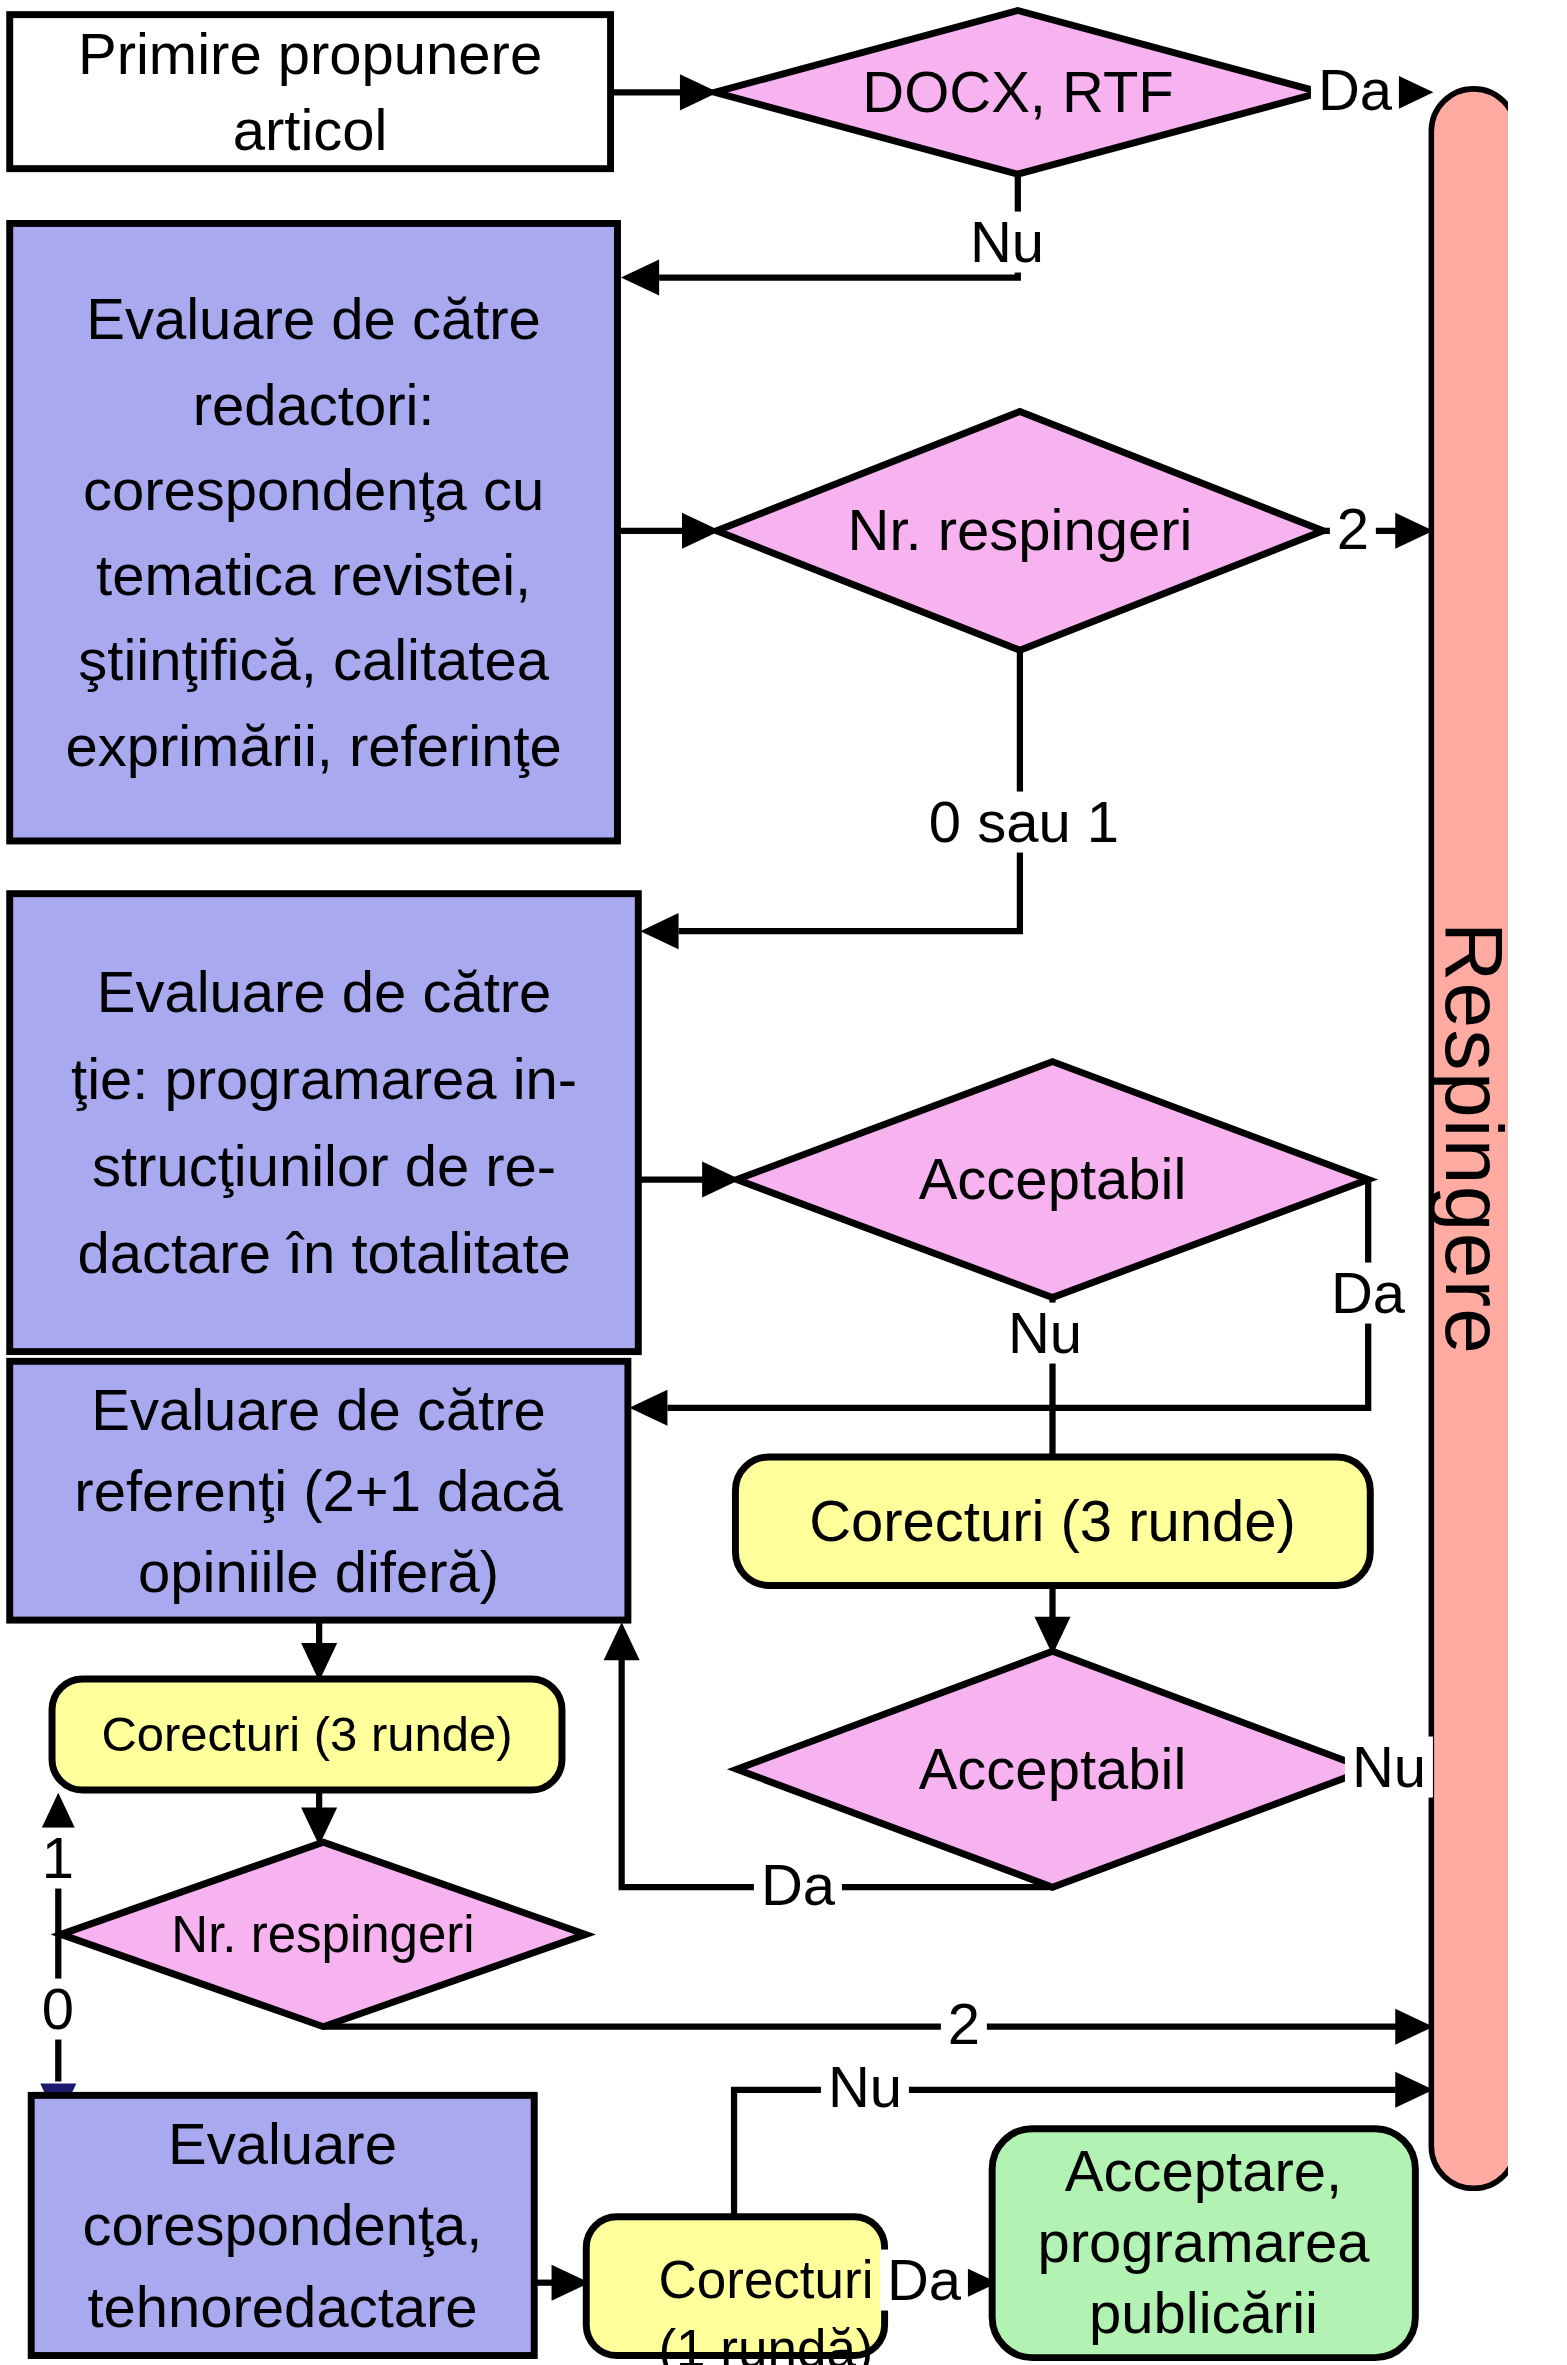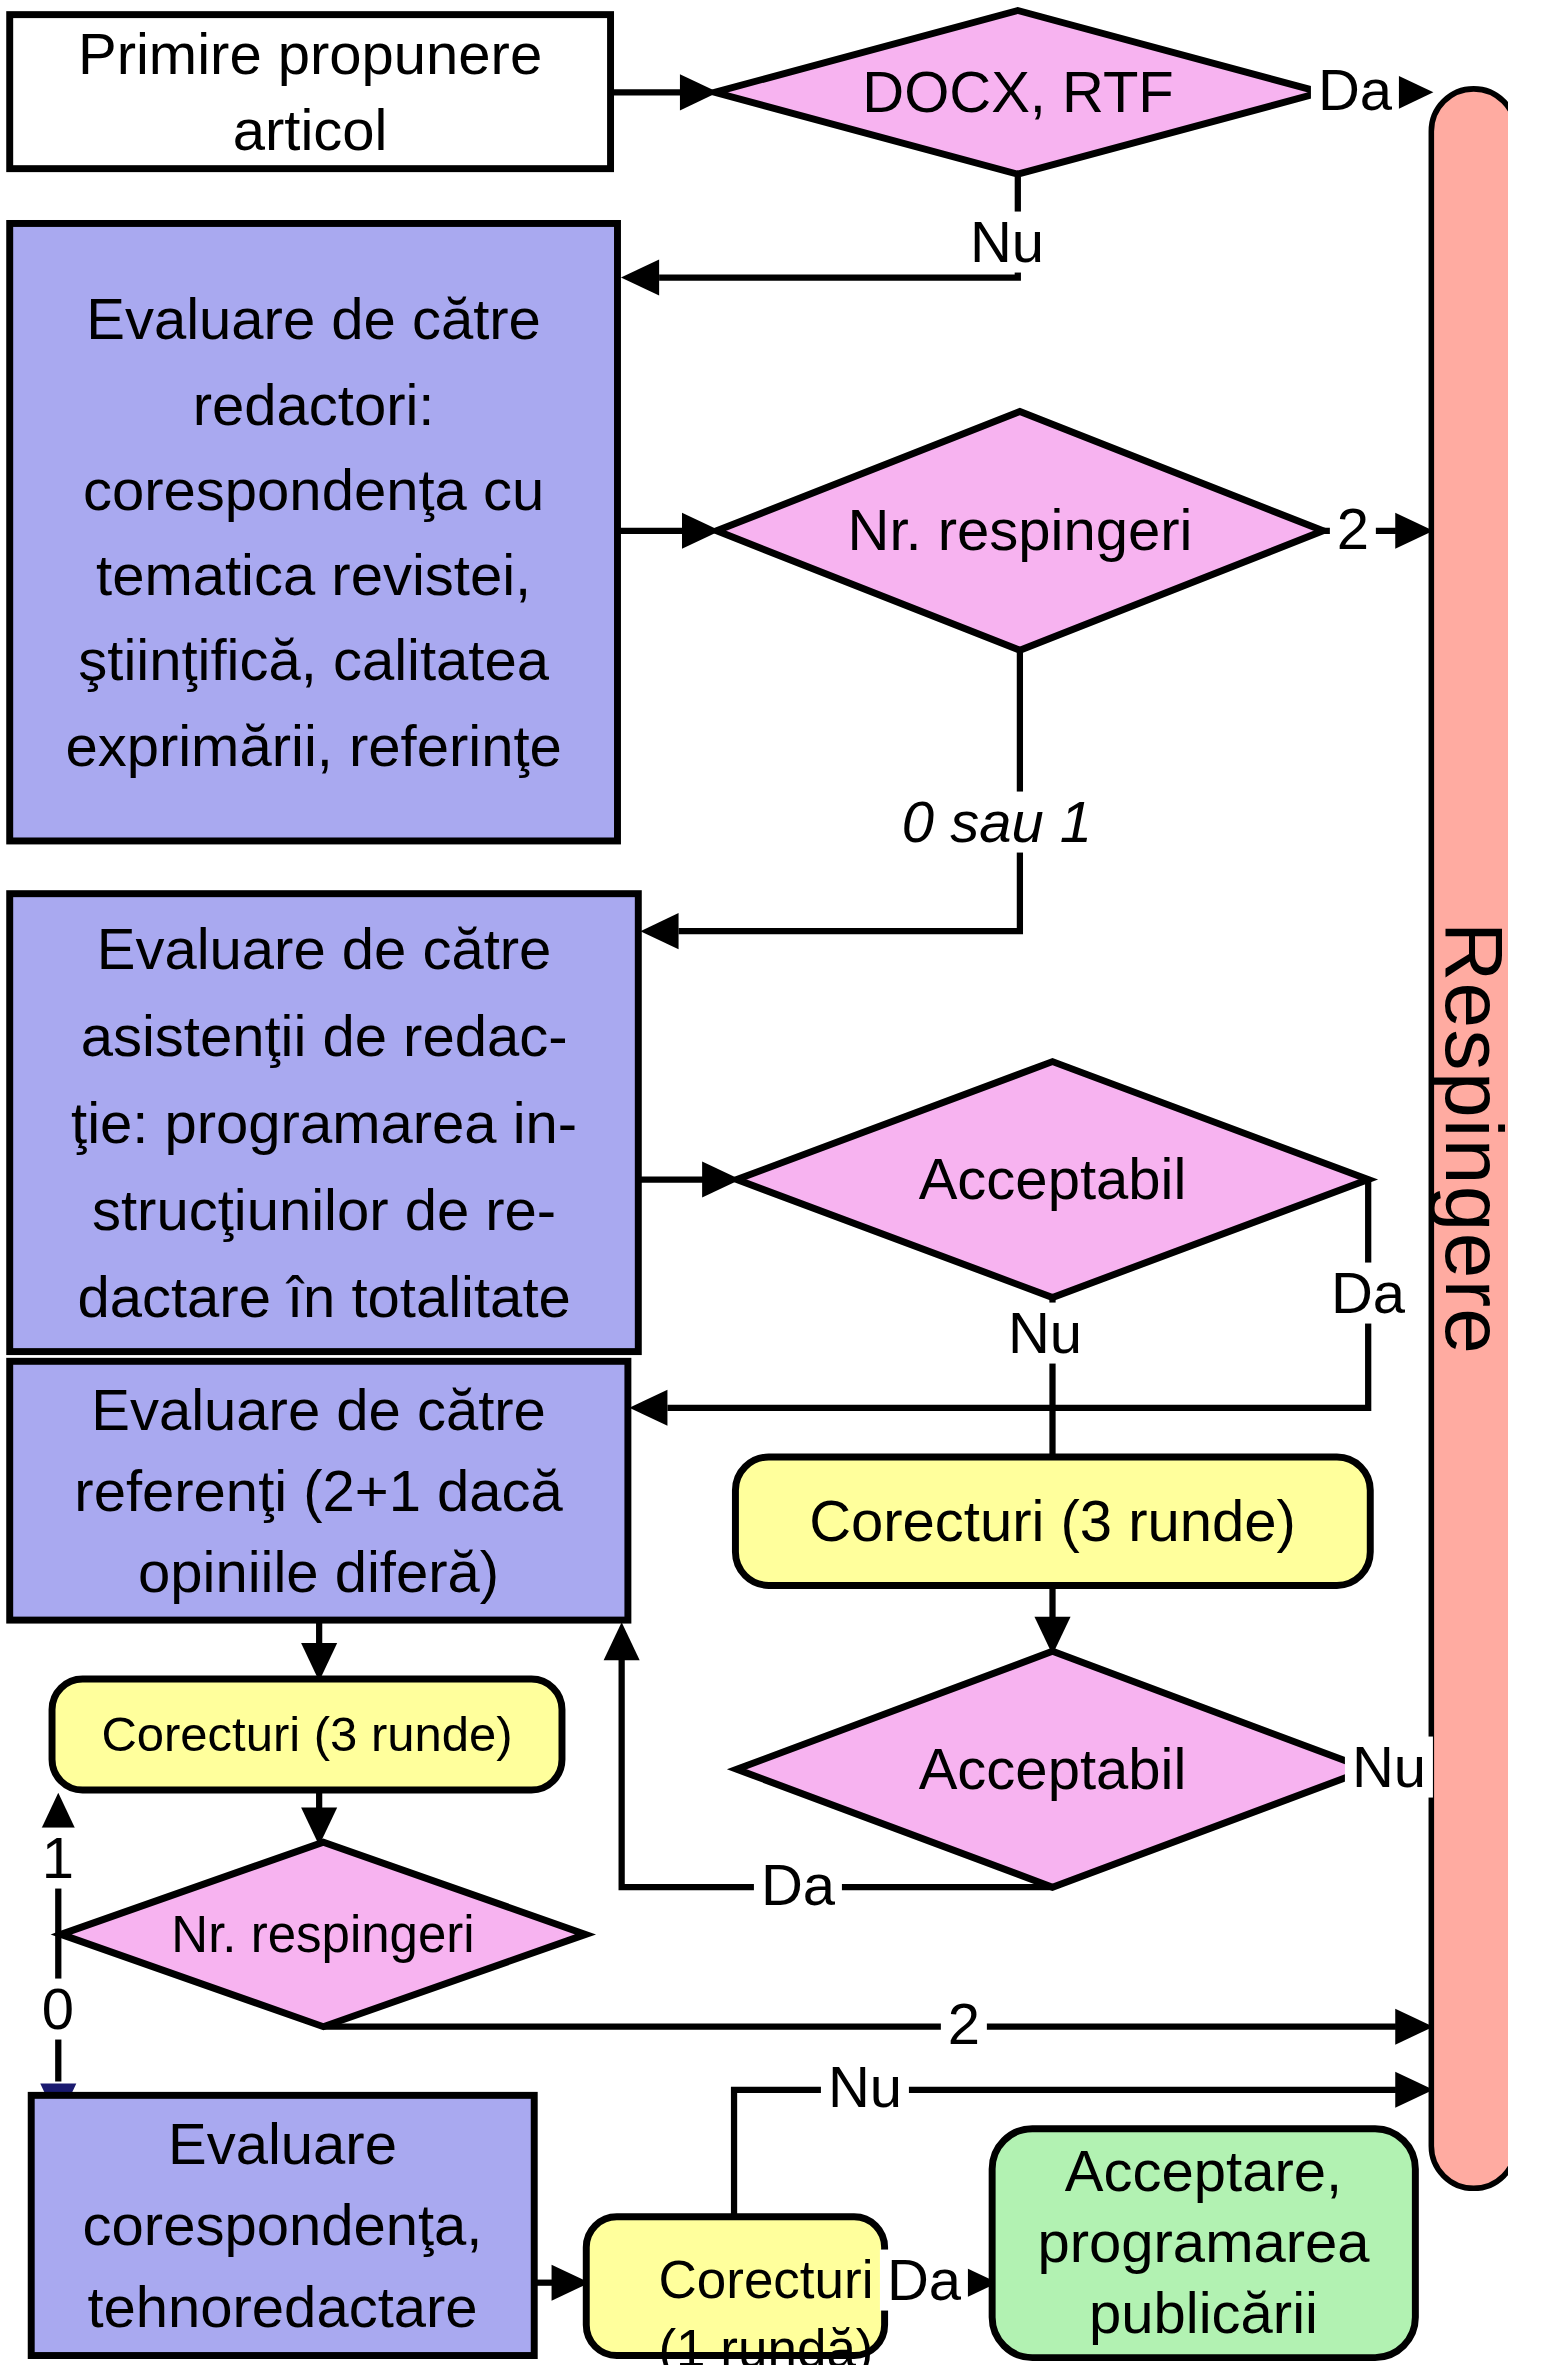--- a/index.html
+++ b/index.html
@@ -110,21 +110,20 @@
     <div>ştiinţifică, calitatea</div>
     <div>exprimării, referinţe</div>
   </div>
 
   <div class="ntxt" style="left:717px;top:411px;width:606px;height:239px;">
     <div>Nr. respingeri</div>
   </div>
 
   <div class="ntxt lh15" style="left:16.6px;top:900px;width:615px;height:444px;">
     <div>Evaluare de către</div>
-    <div>asistenţii de redac-</div>
     <div>ţie: programarea in-</div>
     <div>strucţiunilor de re-</div>
     <div>dactare în totalitate</div>
   </div>
 
   <div class="ntxt" style="left:737px;top:1061px;width:631px;height:236px;">
     <div>Acceptabil</div>
   </div>
 
   <div class="ntxt lh14" style="left:16.6px;top:1368px;width:604px;height:245px;">
@@ -164,21 +163,21 @@
     <div>Acceptare,</div>
     <div>programarea</div>
     <div>publicării</div>
   </div>
 
   <div class="vtxt" style="left:1431px;top:89px;width:85px;height:2099px;">Respingere</div>
 
   <span class="elbl" style="left:1355px;top:90px;">Da</span>
   <span class="elbl" style="left:1007px;top:242px;">Nu</span>
   <span class="elbl" style="left:1353px;top:529px;">2</span>
-  <span class="elbl" style="left:997px;top:822px;font-style:italic;">0 sau 1</span>
+  <span class="elbl" style="left:1024px;top:822px;">0 sau 1</span>
   <span class="elbl" style="left:1045px;top:1333px;">Nu</span>
   <span class="elbl" style="left:1368px;top:1293px;">Da</span>
   <span class="elbl" style="left:1389px;top:1767px;">Nu</span>
   <span class="elbl" style="left:798px;top:1885px;">Da</span>
   <span class="elbl" style="left:58px;top:1858px;">1</span>
   <span class="elbl" style="left:58px;top:2009px;">0</span>
   <span class="elbl" style="left:964px;top:2024px;">2</span>
   <span class="elbl" style="left:865px;top:2087px;">Nu</span>
   <span class="elbl" style="left:924px;top:2280px;">Da</span>
 

